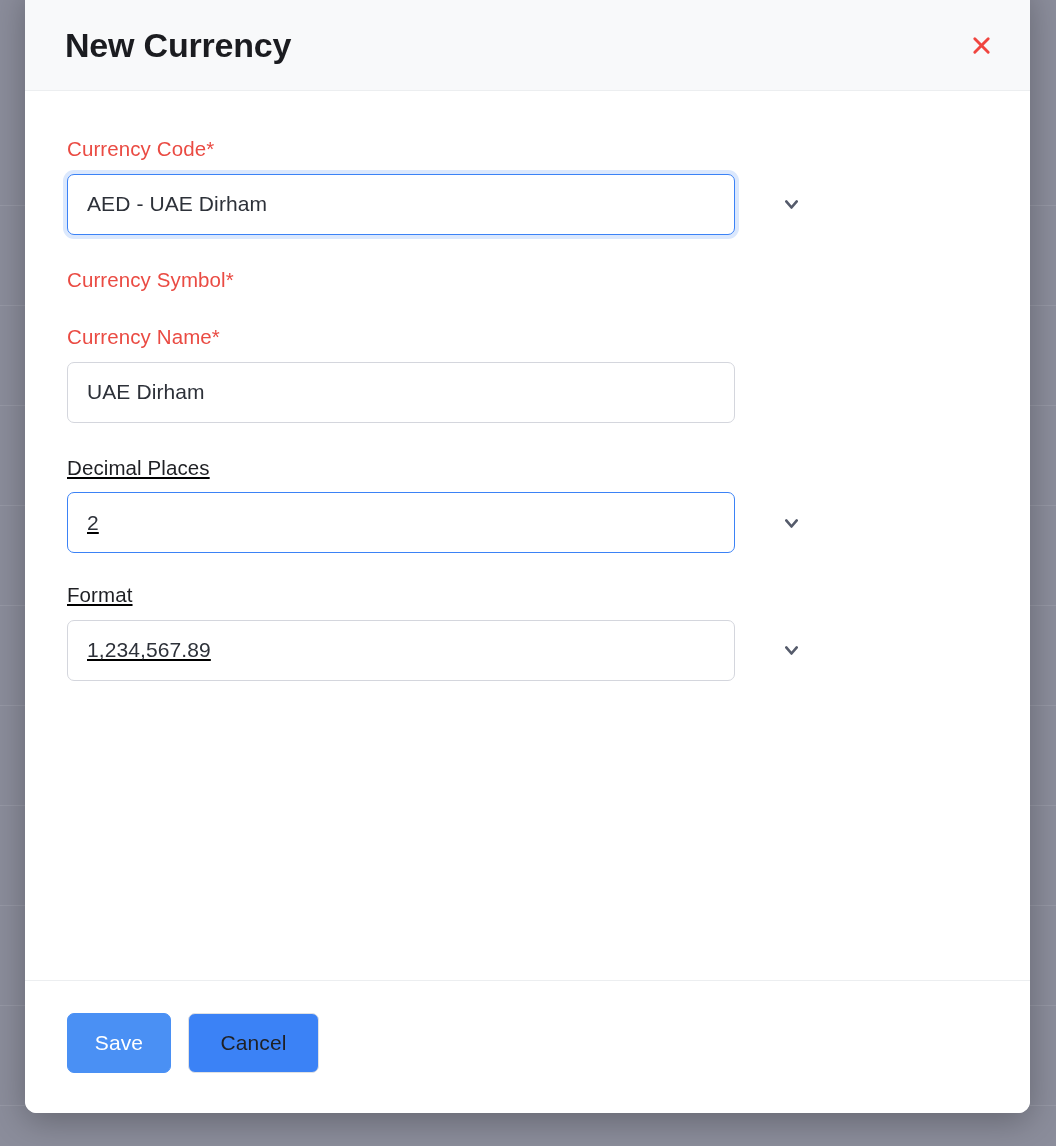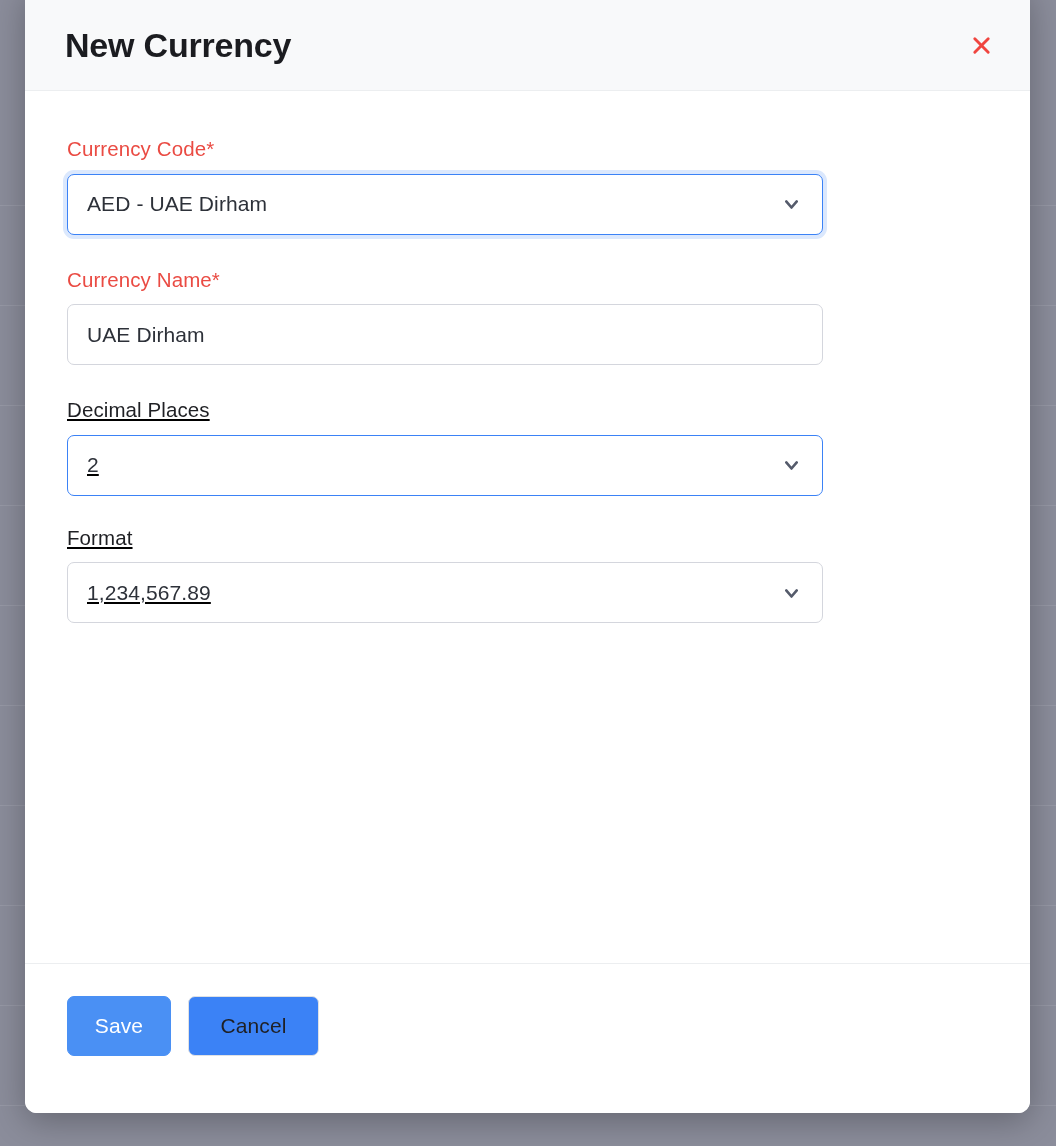--- a/index.html
+++ b/index.html
@@ -99,21 +99,21 @@
     margin-bottom:12px;
     color:#1f2024;
     font-weight:400;
     letter-spacing:0.1px;
   }
   .field-label.required { color:#ea4b43; }
 
   .control-wrap { position:relative; width:756px; }
 
   .control {
-    width:756px;
+    width:668px;
     height:61px;
     border:1px solid #d4d6dd;
     border-radius:7px;
     background:#ffffff;
     font-family:"Liberation Sans", sans-serif;
     font-size:21px;
     color:#2d3139;
     padding:0 19px;
     display:flex;
     align-items:center;
@@ -139,21 +139,21 @@
     pointer-events:none;
     color:#555b6b;
     display:flex;
   }
   .chevron svg { display:block; }
 
   
   #modal-footer {
     flex:0 0 auto;
     border-top:1px solid #eceef0;
-    padding:32px 40px 57px 42px;
+    padding:32px 40px 40px 42px;
     display:flex;
     gap:17px;
     align-items:center;
     background:#ffffff;
   }
   .btn {
     font-family:"Liberation Sans", sans-serif;
     font-size:21px;
     border-radius:7px;
     cursor:pointer;
@@ -215,20 +215,21 @@
         </div>
         <span class="chevron">
           <svg width="21" height="21" viewBox="0 0 24 24" fill="none" stroke="currentColor" stroke-width="3" stroke-linecap="round" stroke-linejoin="round">
             <polyline points="6 9 12 16 18 9"></polyline>
           </svg>
         </span>
       </div>
     </div>
 
     <div class="field-group">
+      <label class="field-label required">Currency Symbol*</label>
     </div>
 
     <div class="field-group">
       <label class="field-label required">Currency Name*</label>
       <div class="control-wrap">
         <div class="control">
           <span>UAE Dirham</span>
         </div>
       </div>
     </div>

